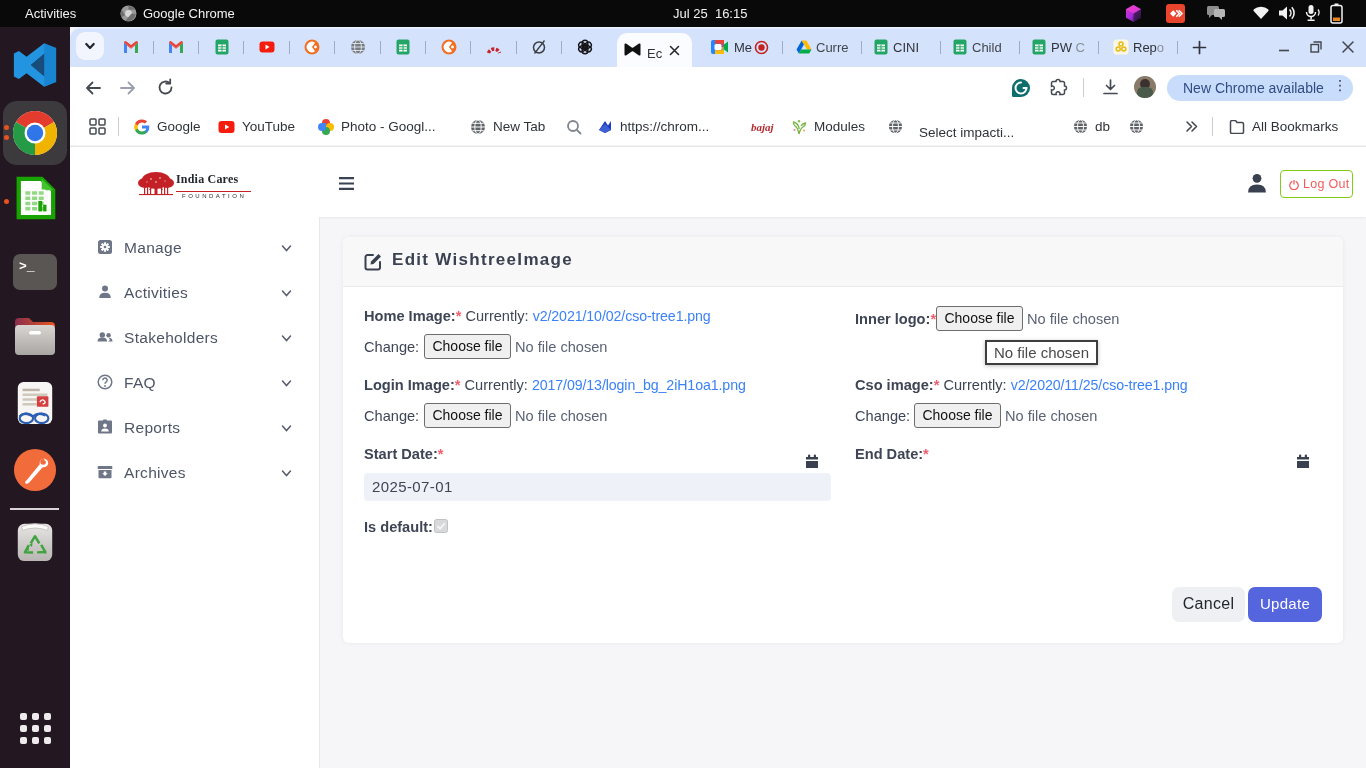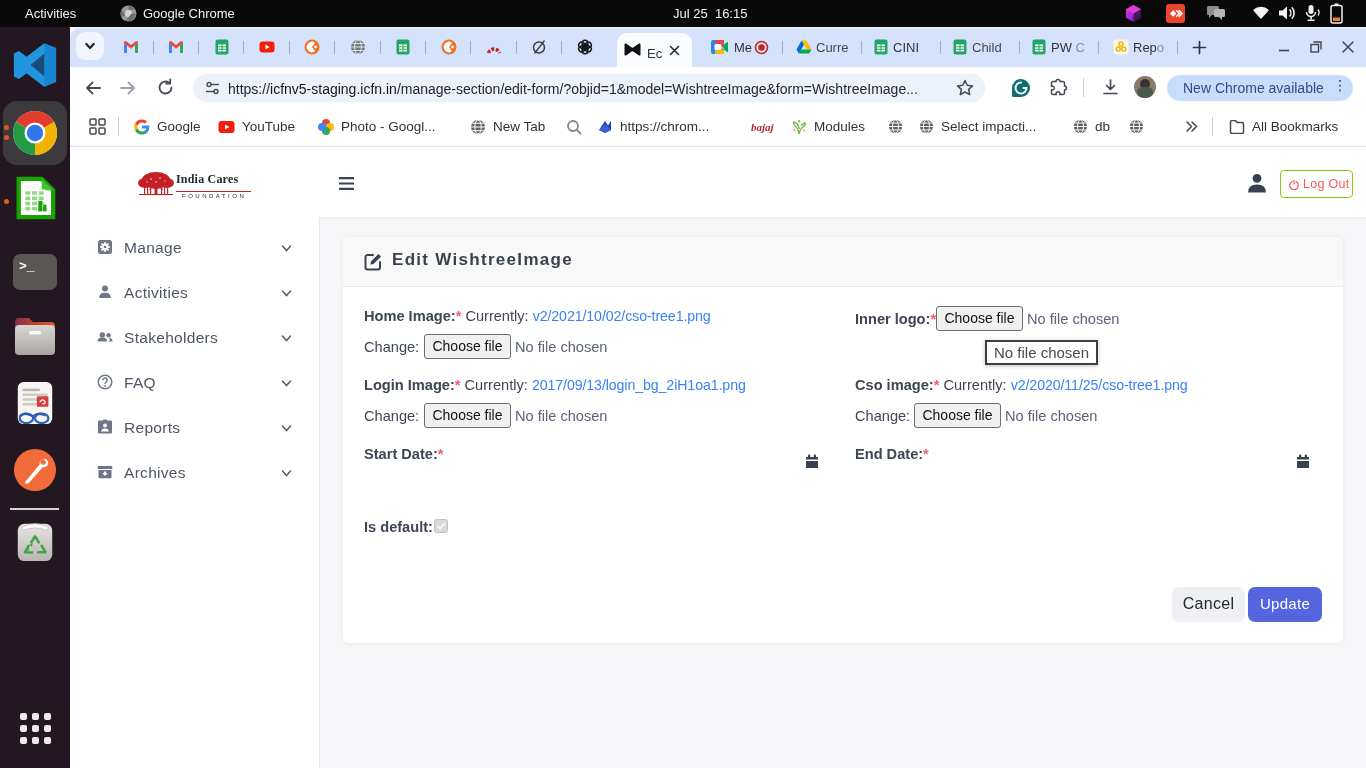--- a/index.html
+++ b/index.html
@@ -395,32 +395,20 @@
       <svg class="abs" style="left:14px; top:12px;" width="18" height="18" viewBox="0 0 18 18">
           <path d="M16,9 H3 M8.5,3.5 L3,9 L8.5,14.5" stroke="#454a52" stroke-width="1.8" fill="none" stroke-linecap="round" stroke-linejoin="round"></path>
         </svg>
       <svg class="abs" style="left:49px; top:12px;" width="18" height="18" viewBox="0 0 18 18">
           <path d="M2,9 H15 M9.5,3.5 L15,9 L9.5,14.5" stroke="#9aa0ab" stroke-width="1.8" fill="none" stroke-linecap="round" stroke-linejoin="round"></path>
         </svg>
       <svg class="abs" style="left:86px; top:11px;" width="19" height="19" viewBox="0 0 19 19">
           <path d="M15.5,9.5 a6,6 0 1 1 -1.8,-4.3" stroke="#454a52" stroke-width="1.8" fill="none" stroke-linecap="round"></path>
           <path d="M14.2,1.5 v4 h-4" stroke="#454a52" stroke-width="1.8" fill="none" stroke-linecap="round" stroke-linejoin="round"></path>
         </svg>
-      <div id="urlpill">
-        <svg class="abs" style="left:12px; top:7px;" width="15" height="14" viewBox="0 0 15 14">
-            <circle cx="4" cy="3.5" r="2" fill="none" stroke="#454a52" stroke-width="1.4"></circle>
-            <path d="M6,3.5 H14" stroke="#454a52" stroke-width="1.4"></path>
-            <circle cx="11" cy="10.5" r="2" fill="none" stroke="#454a52" stroke-width="1.4"></circle>
-            <path d="M1,10.5 H9" stroke="#454a52" stroke-width="1.4"></path>
-          </svg>
-        <span id="urltext">https://<b style="font-weight:normal;color:#16181c;">icfnv5-staging.icfn.in</b>/manage-section/edit-form/?objid=1&amp;model=WishtreeImage&amp;form=WishtreeImage...</span>
-        <svg class="abs" style="left:763px; top:5px;" width="18" height="18" viewBox="0 0 18 18">
-            <path d="M9,1.5 L11.2,6.3 L16.5,6.9 L12.6,10.4 L13.7,15.6 L9,13 L4.3,15.6 L5.4,10.4 L1.5,6.9 L6.8,6.3 Z" fill="none" stroke="#454a52" stroke-width="1.5" stroke-linejoin="round"></path>
-          </svg>
-      </div>
 
       <svg class="abs" style="left:941px; top:11px;" width="20" height="20" viewBox="0 0 20 20">
           <path d="M10,1 a9,9 0 0 1 9,9 a9,9 0 0 1 -9,9 H2.2 Q1,19 1,17.8 V10 A9,9 0 0 1 10,1 Z" fill="#0e6d6d"></path>
           <path d="M10,4.5 a5.5,5.5 0 1 0 5.5,5.5 h-3" stroke="#fff" stroke-width="2" fill="none" stroke-linecap="round"></path>
           <circle cx="13.8" cy="8.2" r="1.2" fill="#0b5a1f" opacity="0"></circle>
         </svg>
       <svg class="abs" style="left:979px; top:11px;" width="19" height="19" viewBox="0 0 19 19">
           <path d="M7,3.5 a2,2 0 1 1 4,0 h3 a1.5,1.5 0 0 1 1.5,1.5 v3 a2,2 0 1 1 0,4 v3 a1.5,1.5 0 0 1 -1.5,1.5 h-3.2 a2,2 0 1 0 -3.6,0 H4 a1.5,1.5 0 0 1 -1.5,-1.5 v-3.2 a2,2 0 1 0 0,-3.6 v-3.2 A1.5,1.5 0 0 1 4,3.5 Z" fill="none" stroke="#454a52" stroke-width="1.5"></path>
         </svg>
       <div class="abs" style="left:1013px; top:11px; width:1px; height:19px; background:#c9cdd4;"></div>
@@ -506,21 +494,21 @@
           </svg>
         <b>Modules</b>
         </span>
       <span class="bmi" style="left:818px;">
         <svg width="15" height="15" viewBox="0 0 16 16">
             <circle cx="8" cy="8" r="7" fill="#5f6368"></circle>
             <ellipse cx="8" cy="8" rx="3.2" ry="7" fill="none" stroke="#fff" stroke-width="1"></ellipse>
             <path d="M1,8 h14 M2.3,4.3 h11.4 M2.3,11.7 h11.4" stroke="#fff" stroke-width="1" fill="none"></path>
           </svg>
         </span>
-      <span class="bmi" style="left:849px;">
+      <span class="bmi" style="left:849px;flex-direction:column;">
         <svg width="15" height="15" viewBox="0 0 16 16">
             <circle cx="8" cy="8" r="7" fill="#5f6368"></circle>
             <ellipse cx="8" cy="8" rx="3.2" ry="7" fill="none" stroke="#fff" stroke-width="1"></ellipse>
             <path d="M1,8 h14 M2.3,4.3 h11.4 M2.3,11.7 h11.4" stroke="#fff" stroke-width="1" fill="none"></path>
           </svg>
         <b>Select impacti...</b>
         </span>
       <span class="bmi" style="left:1003px;align-items:center;">
         <svg width="15" height="15" viewBox="0 0 16 16">
             <circle cx="8" cy="8" r="7" fill="#5f6368"></circle>
@@ -709,20 +697,21 @@
             <rect x="8.8" y="0.5" width="2.2" height="3.5" rx="1" fill="#39404f"></rect>
           </svg>
         <div class="frow" style="left:512px; top:209px;"><span class="fb">End Date:<span class="red">*</span></span></div>
         <svg class="abs" style="left:953px; top:217px;" width="14" height="15" viewBox="0 0 14 15">
             <path d="M1,3 h12 v11 h-12 z" fill="#39404f"></path>
             <rect x="1" y="5.5" width="12" height="1.5" fill="#fff"></rect>
             <rect x="3" y="0.5" width="2.2" height="3.5" rx="1" fill="#39404f"></rect>
             <rect x="8.8" y="0.5" width="2.2" height="3.5" rx="1" fill="#39404f"></rect>
           </svg>
 
+        <div class="dinput" style="left:21px; top:236px;">2025-07-01</div>
 
         <div class="frow" style="left:21px; top:282px;"><span class="fb">Is default:</span></div>
         <span class="abs" style="left:91px; top:282px; width:14px; height:14px; background:#d8d9db; border:1px solid #c0c1c3; border-radius:2.5px;">
             <svg width="12" height="12" viewBox="0 0 12 12" style="position:absolute;left:0;top:0;">
               <path d="M2.4,6 L5,8.6 L9.8,3.4" stroke="#f4f4f6" stroke-width="1.9" fill="none"></path>
             </svg>
           </span>
 
         <div id="cancelbtn">Cancel</div>
         <div id="updatebtn">Update</div>

